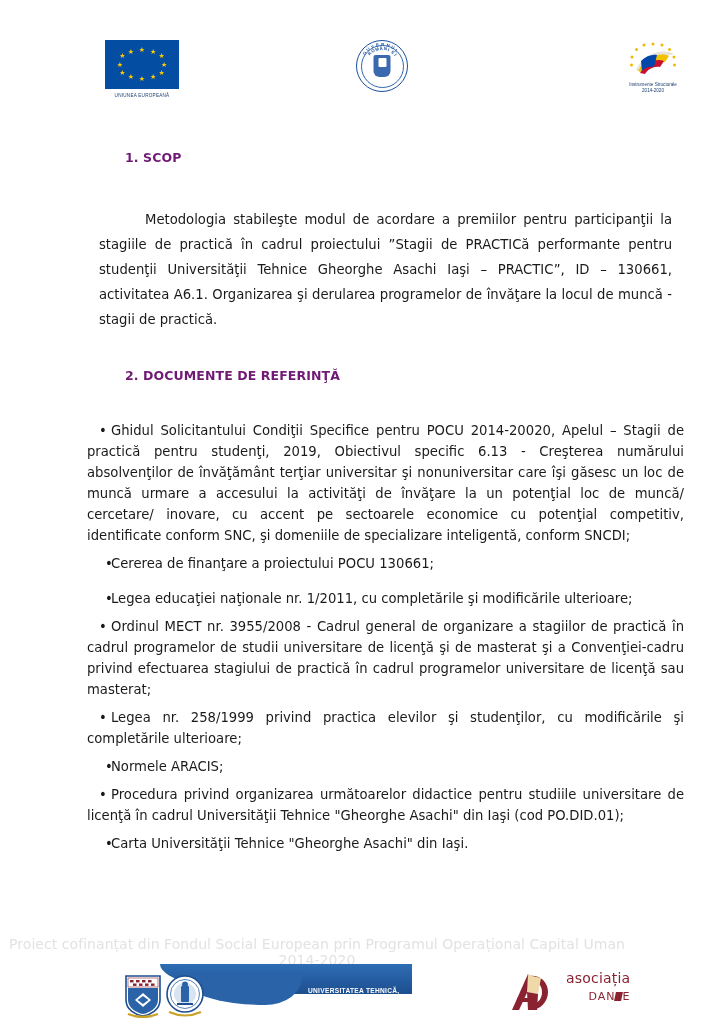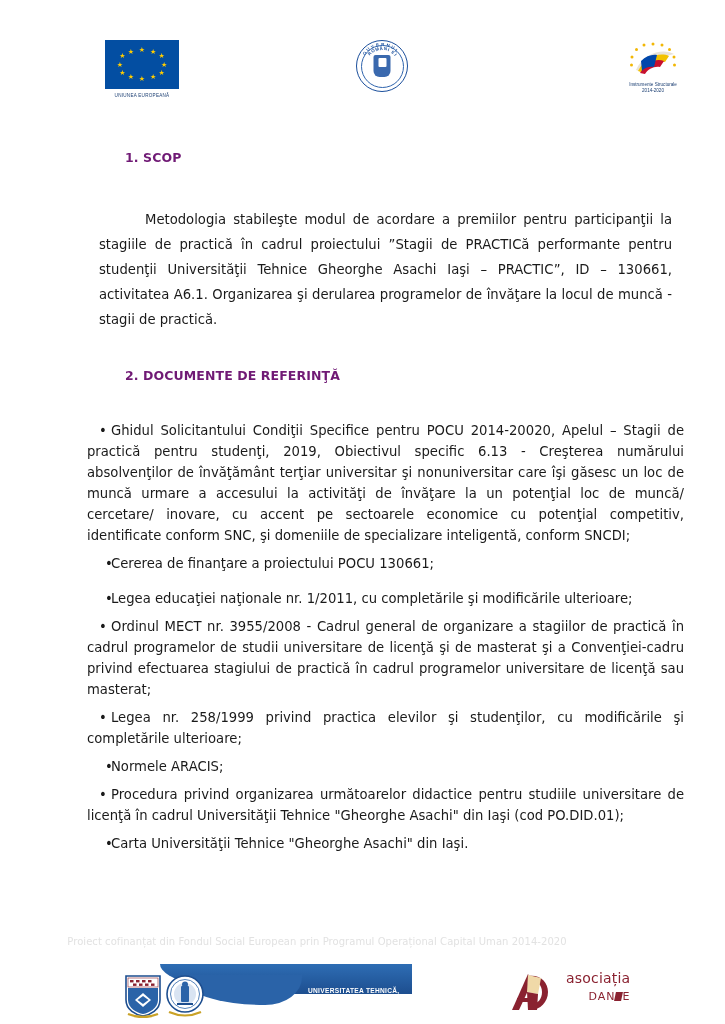--- a/index.html
+++ b/index.html
@@ -191,21 +191,21 @@
   .spacer-md { height: 24px; }
   .spacer-xs { height: 7px; }
 
   
   .footer-note {
     position: absolute;
     left: 0;
     top: 936px;
     width: 634px;
     text-align: center;
-    font-size: 10px;
+    font-size: 14px;
     color: #e2e2e2;
     font-family: "DejaVu Sans", sans-serif;
     letter-spacing: 0.05px;
   }
   .footer-band {
     position: absolute;
     left: 0;
     top: 962px;
     width: 725px;
     height: 62px;

